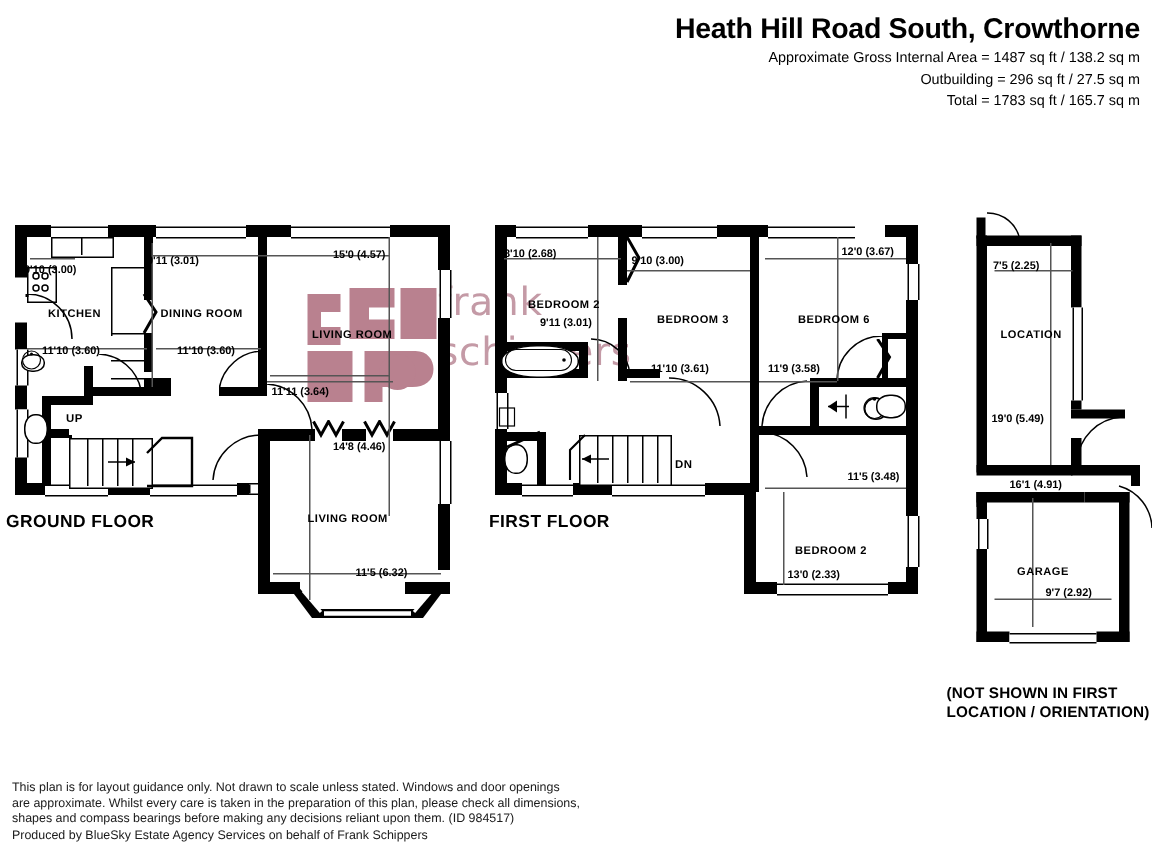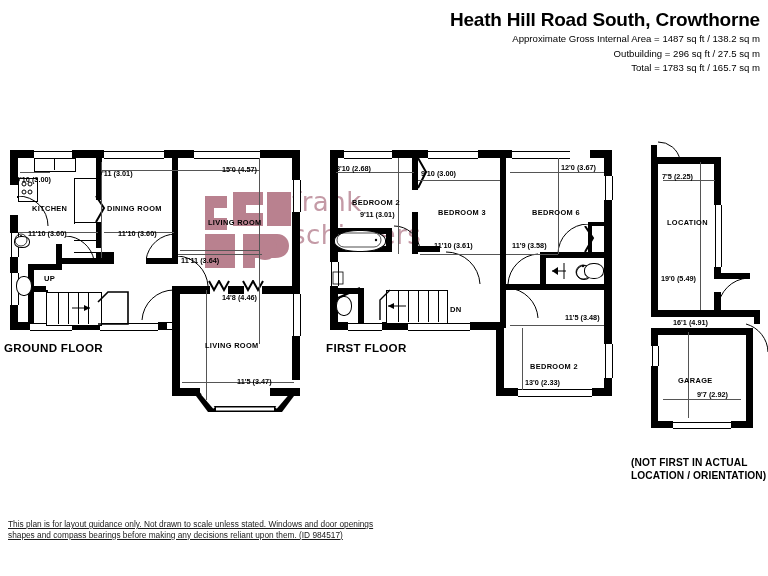--- a/index.html
+++ b/index.html
@@ -13,21 +13,21 @@
   }
   #root{position:relative;width:768px;height:576px;}
 
   
   .header{position:absolute;right:8px;top:10px;text-align:right;}
   .title{font-size:19px;font-weight:bold;letter-spacing:-0.2px;line-height:20px;}
   .sub{font-size:9.6px;line-height:11.6px;margin-top:3px;}
 
   
   .footer{position:absolute;left:8px;top:519px;font-size:8.3px;line-height:10.6px;color:#1a1a1a;}
-  .footer div{white-space:nowrap;text-decoration:underline;}
+  .footer div{white-space:nowrap;}
 
   
   .stage{position:absolute;left:0;top:0;width:768px;height:576px;}
   .plan{position:absolute;}
 
   
   .w{position:absolute;background:#000;}
   .thin{position:absolute;background:#000;}
   .win{position:absolute;background:#fff;border-top:1.4px solid #000;border-bottom:1.4px solid #000;}
   .winv{position:absolute;background:#fff;border-left:1.4px solid #000;border-right:1.4px solid #000;}
@@ -230,21 +230,21 @@
       <div class="rm" style="left:205px;top:341px;">LIVING ROOM</div>
       <div class="rm" style="left:44px;top:274px;font-size:7.6px;">UP</div>
 
       <div class="dim" style="left:16px;top:175px;">9'10 (3.00)</div>
       <div class="dim" style="left:28px;top:229px;">11'10 (3.60)</div>
       <div class="dim" style="left:98px;top:169px;">9'11 (3.01)</div>
       <div class="dim" style="left:118px;top:229px;">11'10 (3.60)</div>
       <div class="dim" style="left:222px;top:165px;">15'0 (4.57)</div>
       <div class="dim" style="left:181px;top:256px;">11'11 (3.64)</div>
       <div class="dim" style="left:222px;top:293px;">14'8 (4.46)</div>
-      <div class="dim" style="left:237px;top:377px;">11'5 (3.47)</div>
+      <div class="dim" style="left:237px;top:377px;">11'5 (6.32)</div>
 
       <div class="flab" style="left:4px;top:341px;">GROUND FLOOR</div>
     </div>
 
     <div class="plan" style="left:0;top:0;width:768px;height:440px;">
 
       <div class="w" style="left:330px;top:150px;width:14px;height:8px;"></div>
       <div class="win" style="left:344px;top:151px;width:48px;height:6px;"></div>
       <div class="w" style="left:392px;top:150px;width:36px;height:8px;"></div>
       <div class="win" style="left:428px;top:151px;width:50px;height:6px;"></div>
@@ -434,24 +434,26 @@
       <div class="dh" style="left:663px;top:399px;width:78px;"></div>
 
       <div class="rm" style="left:667px;top:218px;">LOCATION</div>
       <div class="rm" style="left:678px;top:376px;">GARAGE</div>
 
       <div class="dim" style="left:662px;top:172px;">7'5 (2.25)</div>
       <div class="dim" style="left:661px;top:274px;">19'0 (5.49)</div>
       <div class="dim" style="left:673px;top:318px;">16'1 (4.91)</div>
       <div class="dim" style="left:697px;top:390px;">9'7 (2.92)</div>
 
-      <div class="note" style="left:631px;top:456px;">(NOT FIRST IN ACTUAL</div>
+      <div class="note" style="left:631px;top:456px;">(NOT SHOWN IN FIRST</div>
       <div class="note" style="left:631px;top:469px;">LOCATION / ORIENTATION)</div>
     </div>
 
   </div>
 
   <div class="footer">
     <div>This plan is for layout guidance only. Not drawn to scale unless stated. Windows and door openings</div>
+    <div>are approximate. Whilst every care is taken in the preparation of this plan, please check all dimensions,</div>
     <div>shapes and compass bearings before making any decisions reliant upon them. (ID 984517)</div>
+    <div>Produced by BlueSky Estate Agency Services on behalf of Frank Schippers</div>
   </div>
 
 </div>
 
 </body></html>

